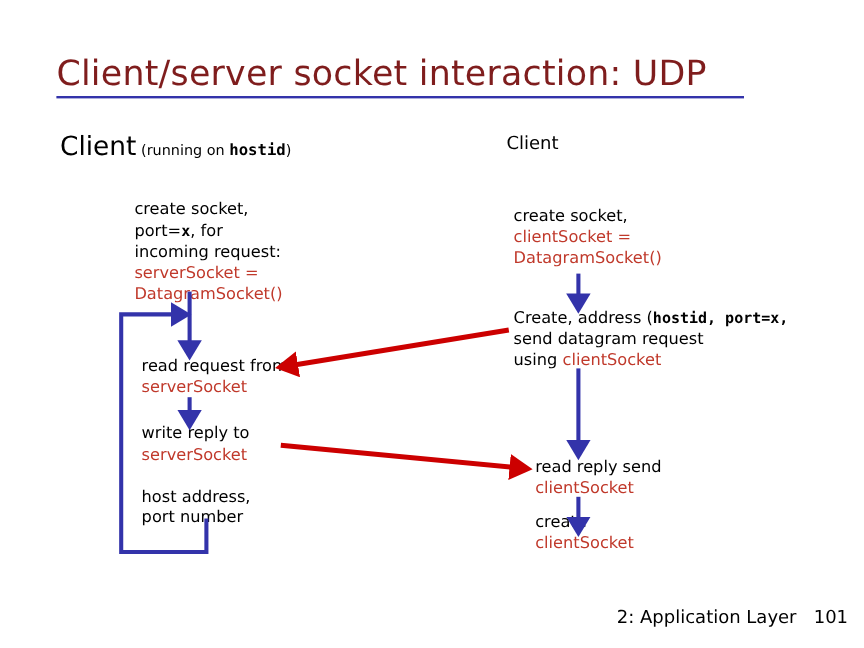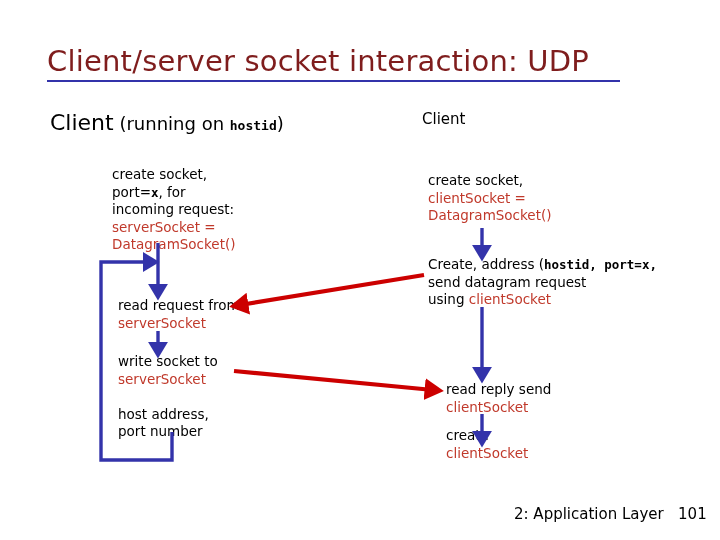--- a/index.html
+++ b/index.html
@@ -43,21 +43,21 @@
     white-space: nowrap;
     color: #000000;
     font-family: "DejaVu Sans", sans-serif;
   }
   #server-heading {
     left: 50px;
     top: 110px;
     font-size: 22px;
   }
   #server-heading .hd-paren {
-    font-size: 18px;
+    font-size: 12px;
     letter-spacing: 0px;
   }
   #server-heading .mono {
     font-family: "DejaVu Sans Mono", monospace;
     font-size: 13px;
     font-weight: bold;
   }
   #client-heading {
     left: 422px;
     top: 110px;
@@ -127,21 +127,21 @@
 </div>
 
 <div class="col-heading" id="client-heading">
   <span>Client</span>
 </div>
 
 <div class="blk" id="srv-create"><span>create socket,</span><br><span>port=</span><span class="mono-b">x</span><span>, for</span><br><span>incoming request:</span><br><span class="code">serverSocket = </span><br><span class="code">DatagramSocket()</span></div>
 
 <div class="blk" id="srv-read"><span>read request from</span><br><span class="code">serverSocket</span></div>
 
-<div class="blk" id="srv-write"><span>write socket to</span><br><span class="code">serverSocket</span><br><br><span>host address,</span><br><span>port number</span></div>
+<div class="blk" id="srv-write"><span>write reply to</span><br><span class="code">serverSocket</span><br><br><span>host address,</span><br><span>port number</span></div>
 
 <div class="blk" id="cli-create"><span>create socket,</span><br><span class="code">clientSocket = </span><br><span class="code">DatagramSocket()</span></div>
 
 <div class="blk" id="cli-send"><span>Create, address (</span><span class="mono-b">hostid, port=x,</span><br><span>send datagram request</span><br><span>using </span><span class="code">clientSocket</span></div>
 
 <div class="blk" id="cli-read"><span>read reply send</span><br><span class="code">clientSocket</span></div>
 
 <div class="blk" id="cli-close"><span>create</span><br><span class="code">clientSocket</span></div>
 
 <svg id="arrow-layer" width="720" height="540" viewBox="0 0 720 540">

